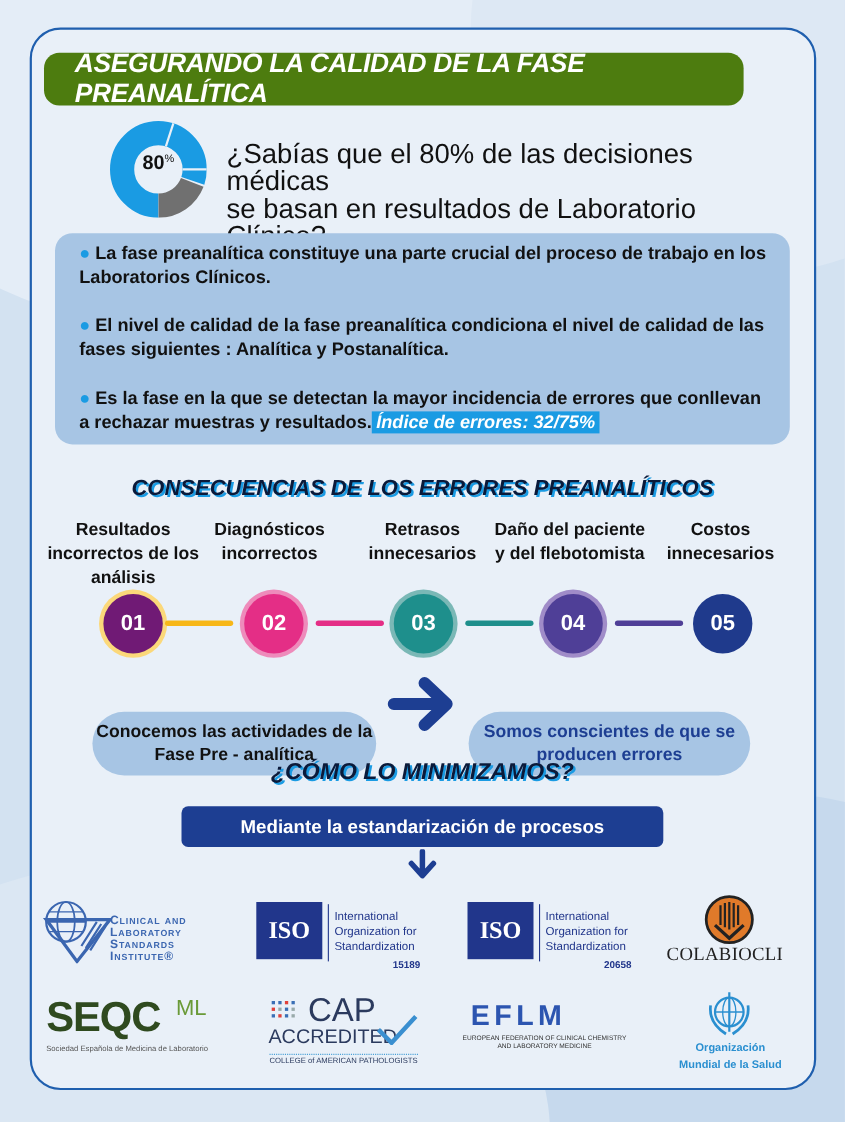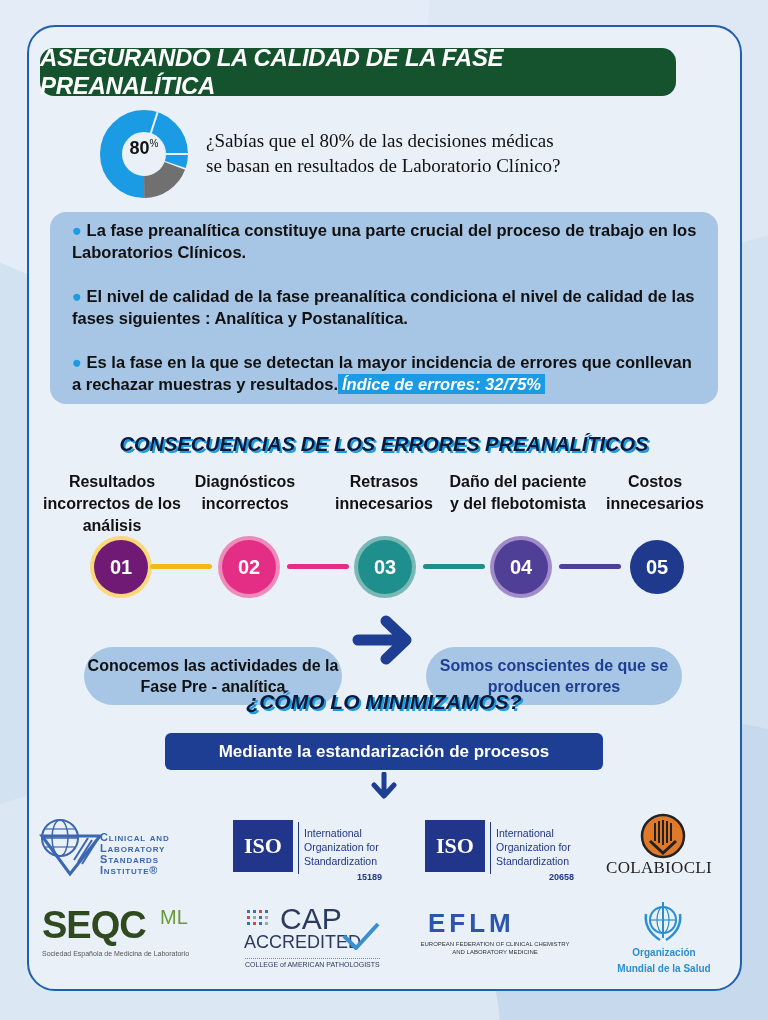--- a/index.html
+++ b/index.html
@@ -14,34 +14,34 @@
   .bg-b { right: -160px; top: -200px; width: 500px; height: 450px; background: #dde8f4; }
   .bg-c { right: -220px; bottom: -200px; width: 600px; height: 500px; background: #c6d9ed; }
   .bg-d { left: -200px; bottom: -260px; width: 700px; height: 500px; background: #dbe7f3; }
 
   .card {
     position: absolute; left: 27px; top: 25px; width: 715px; height: 966px;
     border: 2.5px solid #1f5fae; border-radius: 28px; background: #e9f0f8;
   }
   .title-bar {
     position: absolute; left: 40px; top: 48px; width: 636px; height: 48px;
-    background: #14532d; border-radius: 14px;
-    display: flex; align-items: center; justify-content: center;
+    background: #4d7c0f; border-radius: 14px;
+    display: flex; align-items: center; justify-content: center; padding-left: 28px;
   }
   .title-bar span {
     color: #fff; font-weight: bold; font-style: italic; font-size: 24px; letter-spacing: -0.3px;
   }
 
   .donut { position: absolute; left: 100px; top: 110px; width: 88px; height: 88px; }
   .donut-label { position: absolute; left: 100px; top: 138px; width: 88px; text-align: center;
     font-weight: bold; font-size: 18px; color: #111; }
   .donut-label sup { font-size: 10px; font-weight: normal; }
   .question {
     position: absolute; left: 206px; top: 128px; width: 480px;
-    font-size: 19px; line-height: 25px; color: #111; font-family: Liberation Serif, serif;
+    font-size: 25px; line-height: 25px; color: #111;
   }
 
   .info-box {
     position: absolute; left: 50px; top: 212px; width: 668px; height: 192px;
     background: #a7c5e4; border-radius: 16px; padding: 7px 16px 14px 22px;
   }
   .info-item { font-size: 16.5px; line-height: 22px; color: #111; font-weight: bold; margin-bottom: 22px; }
   .info-item .dot { color: #1a9be3; }
   .highlight {
     background: #1a9be3; color: #fff; font-style: italic; padding: 1px 4px; font-weight: bold;

